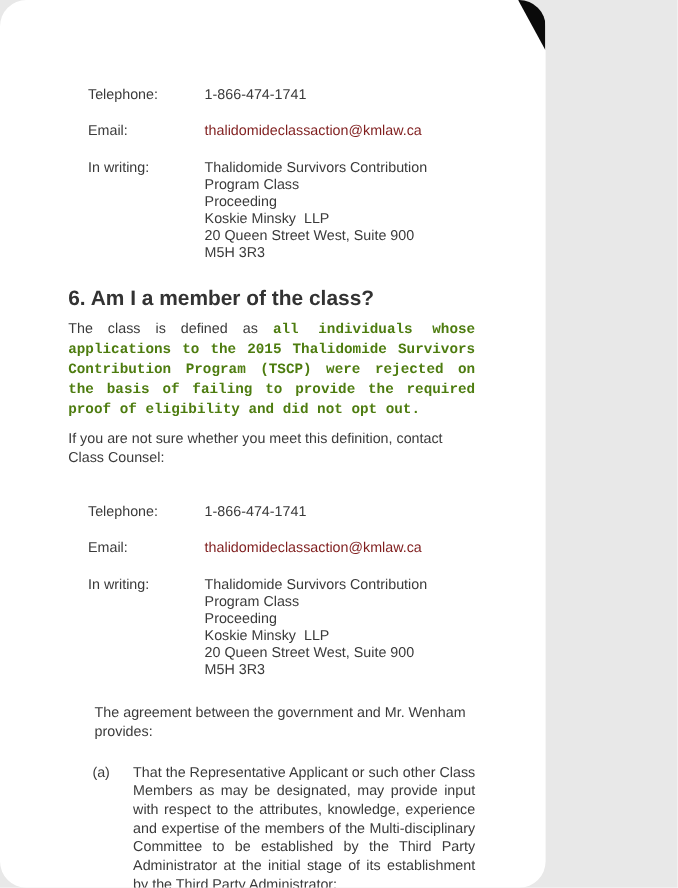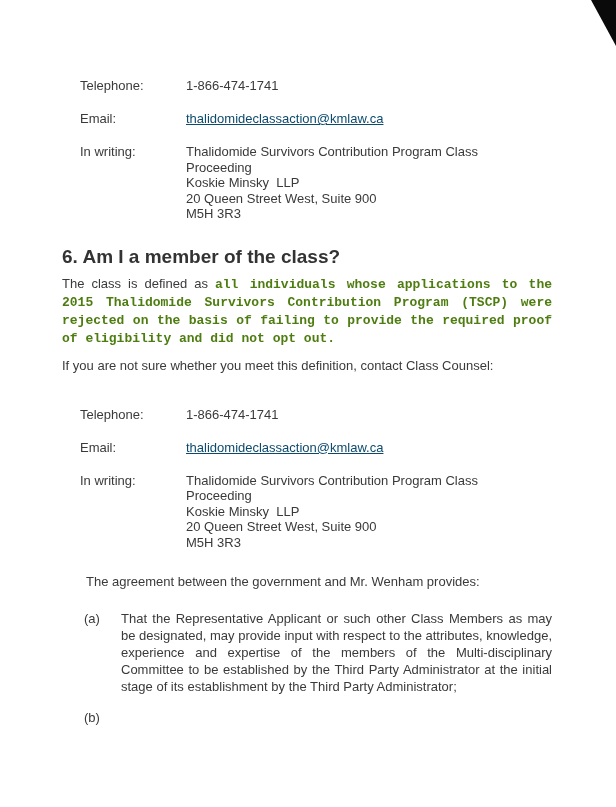--- a/index.html
+++ b/index.html
@@ -3,29 +3,30 @@
 <meta charset="utf-8">
 <style>
   html, body { margin: 0; padding: 0; }
   body {
     width: 616px;
     background: #e8e8e8;
     font-family: "Liberation Sans", "DejaVu Sans", sans-serif;
   }
   .page {
     position: relative;
-    width: 616px;
+    width: 496px;
     height: 807px;
     background: #ffffff;
     overflow: hidden;
     color: #3a3a3a;
     font-size: 13px;
     line-height: 17px;
     box-sizing: border-box;
     padding: 78px 64px 0 62px;
+    border-radius: 24px;
   }
   
   .scan-corner {
     position: absolute;
     top: 0;
     right: 0;
     width: 25px;
     height: 46px;
     background: #0a0a0a;
     clip-path: polygon(0 0, 100% 0, 100% 100%);
@@ -37,22 +38,21 @@
     margin-bottom: 17px;
     line-height: 16px;
   }
   .contact-label {
     flex: none;
     margin-left: 18px;
     width: 106px;
   }
   .contact-value { flex: 1; }
   .email-link {
-    color: #0c4a6e;
-    text-decoration: underline;
+    color: #7f1d1d;
     cursor: pointer;
   }
   .address-line {
     display: block;
     white-space: pre-wrap;
     line-height: 15.5px;
   }
   h2.q-heading {
     font-size: 19px;
     line-height: 17px;

